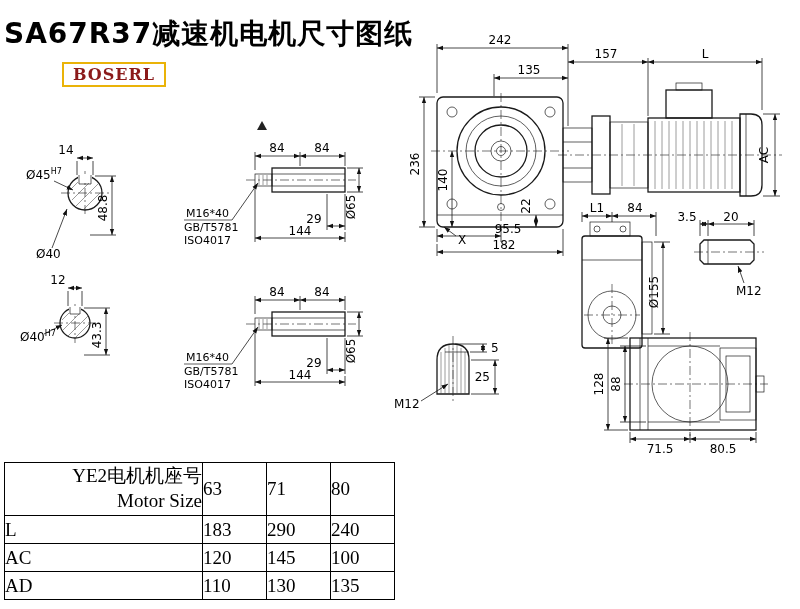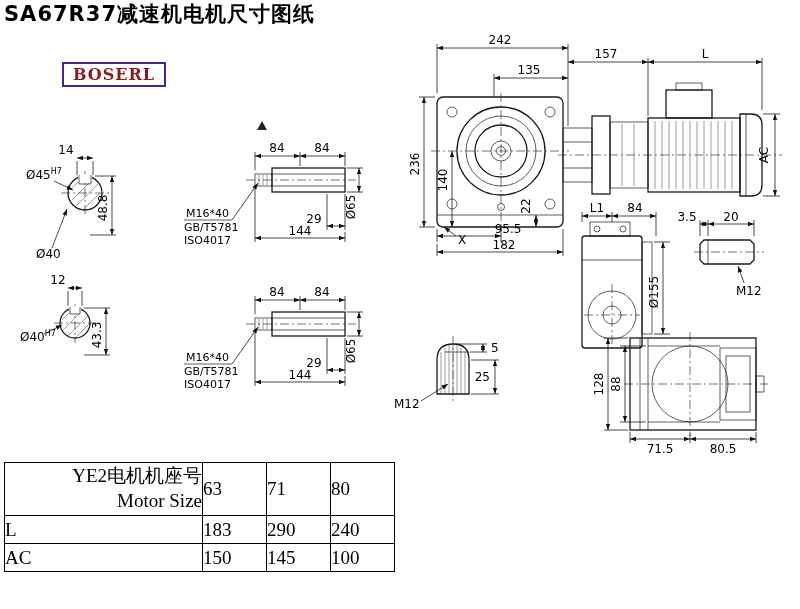--- a/index.html
+++ b/index.html
@@ -1,20 +1,20 @@
 <!DOCTYPE html>
 <html><head>
 <meta charset="utf-8">
 <style>
   html,body{margin:0;padding:0;background:#fff;}
   #stage{position:relative;width:800px;height:609px;background:#ffffff;overflow:hidden;
          font-family:"DejaVu Sans",sans-serif;color:#000;}
-  #title{position:absolute;left:4px;top:0px;font-size:21px;font-weight:bold;
+  #title{position:absolute;left:4px;top:15px;font-size:28px;font-weight:bold;
          letter-spacing:1px;font-family:"DejaVu Sans",sans-serif;}
-  #logo{position:absolute;left:62px;top:62px;border:2px solid #4c1d95;color:#8b1a1a;
+  #logo{position:absolute;left:62px;top:62px;border:2px solid #eab308;color:#8b1a1a;
         background:#fff;padding:1px 9px;font-family:"DejaVu Serif",serif;
         font-size:16px;font-weight:bold;letter-spacing:1px;}
   svg{position:absolute;left:0;top:30px;}
   svg text{font-family:"DejaVu Sans",sans-serif;font-size:12px;fill:#000;}
   .sm{font-size:11px;}
   .sup{font-size:8px;}
   .ol{fill:none;stroke:#1a1a1a;stroke-width:1.3;}
   .tl{fill:none;stroke:#1a1a1a;stroke-width:0.7;}
   .dim{fill:none;stroke:#1a1a1a;stroke-width:0.8;}
   .cl{fill:none;stroke:#1a1a1a;stroke-width:0.6;stroke-dasharray:9 3 2 3;}
@@ -320,20 +320,26 @@
         <td>80</td>
       </tr>
       <tr>
         <td>L</td>
         <td>183</td>
         <td>290</td>
         <td>240</td>
       </tr>
       <tr>
         <td>AC</td>
-        <td>150</td>
+        <td>120</td>
         <td>145</td>
         <td>100</td>
       </tr>
+      <tr>
+        <td>AD</td>
+        <td>110</td>
+        <td>130</td>
+        <td>135</td>
+      </tr>
     </tbody>
   </table>
 
 </div>
 
 </body></html>

